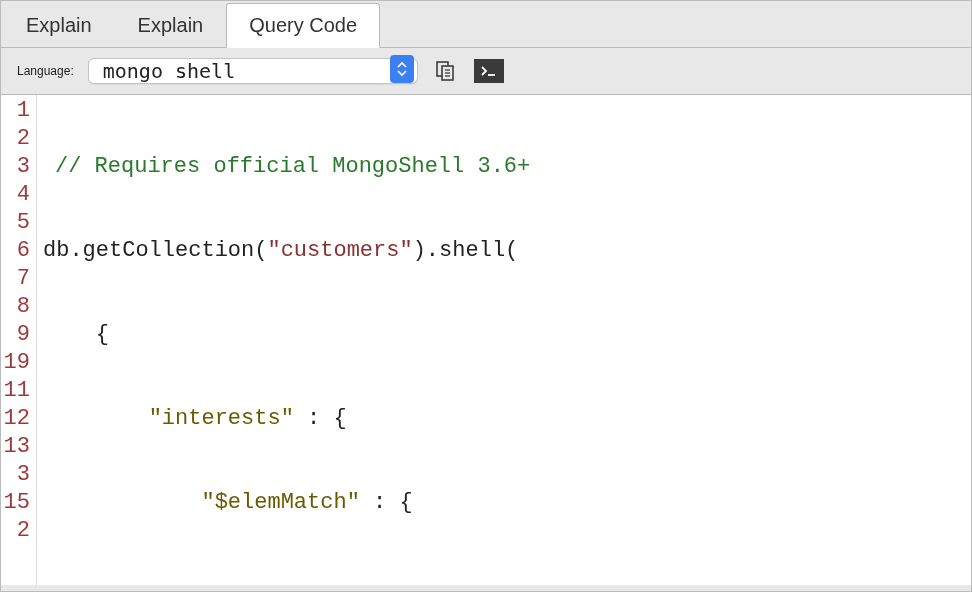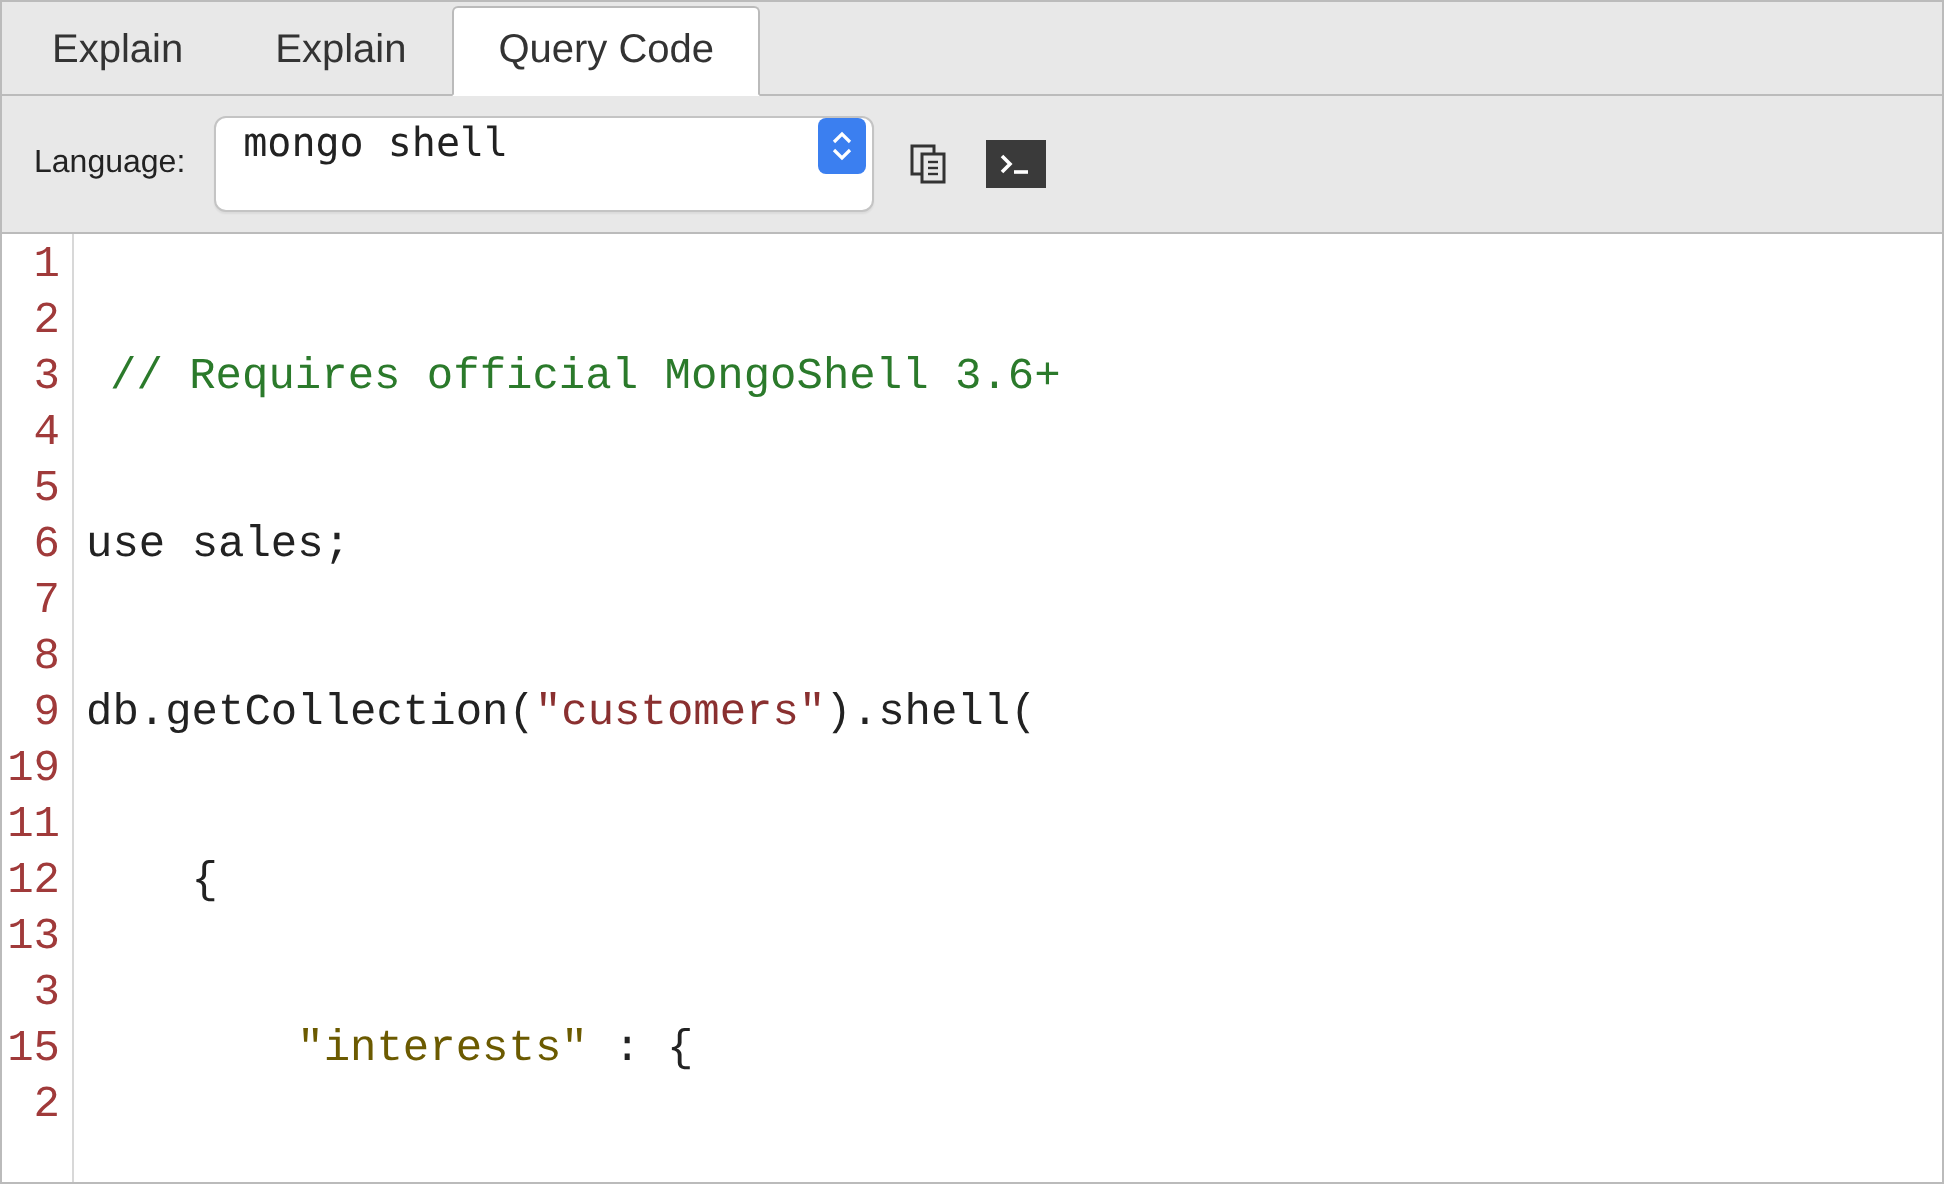--- a/index.html
+++ b/index.html
@@ -36,31 +36,31 @@
   }
   .toolbar {
     display: flex;
     align-items: center;
     padding: 10px 16px;
     gap: 14px;
     background: #e8e8e8;
     border-bottom: 1px solid #bbb;
   }
   .toolbar-label {
-    font-size: 16px;
+    font-size: 12px;
     color: #222;
   }
   .select-wrap {
     position: relative;
     display: inline-flex;
-    align-items: flex-start;
+    align-items: flex-end;
     background: #fff;
     border: 1px solid #c4c4c4;
     border-radius: 6px;
-    height: 48px;
+    height: 26px;
     width: 330px;
     box-shadow: 0 1px 1px rgba(0,0,0,0.06);
   }
   .select-value {
     padding: 0 14px;
     font-size: 20px;
     font-family: "Menlo","Consolas",monospace;
     color: #222;
     flex: 1;
   }
@@ -178,21 +178,20 @@
       <div>19</div>
       <div>11</div>
       <div>12</div>
       <div>13</div>
       <div>3</div>
       <div>15</div>
       <div>2</div>
     </div>
   <div class="code">
     <div class="line"><span class="tok-comment">// Requires official MongoShell 3.6+</span></div>
-    <div class="line"><span class="tok-plain">use</span><span class="tok-plain"> </span><span class="tok-plain">sales</span><span class="tok-punct">;</span></div>
     <div class="line"><span class="tok-plain">db.getCollection(</span><span class="tok-string">"customers"</span><span class="tok-plain">).shell(</span></div>
     <div class="line"><span class="tok-punct">    {</span></div>
     <div class="line"><span class="tok-punct">        </span><span class="tok-key">"interests"</span><span class="tok-punct"> : </span><span class="tok-punct">{</span></div>
     <div class="line"><span class="tok-punct">            </span><span class="tok-key">"$elemMatch"</span><span class="tok-punct"> : </span><span class="tok-punct">{</span></div>
     
     
     
     
     
     

